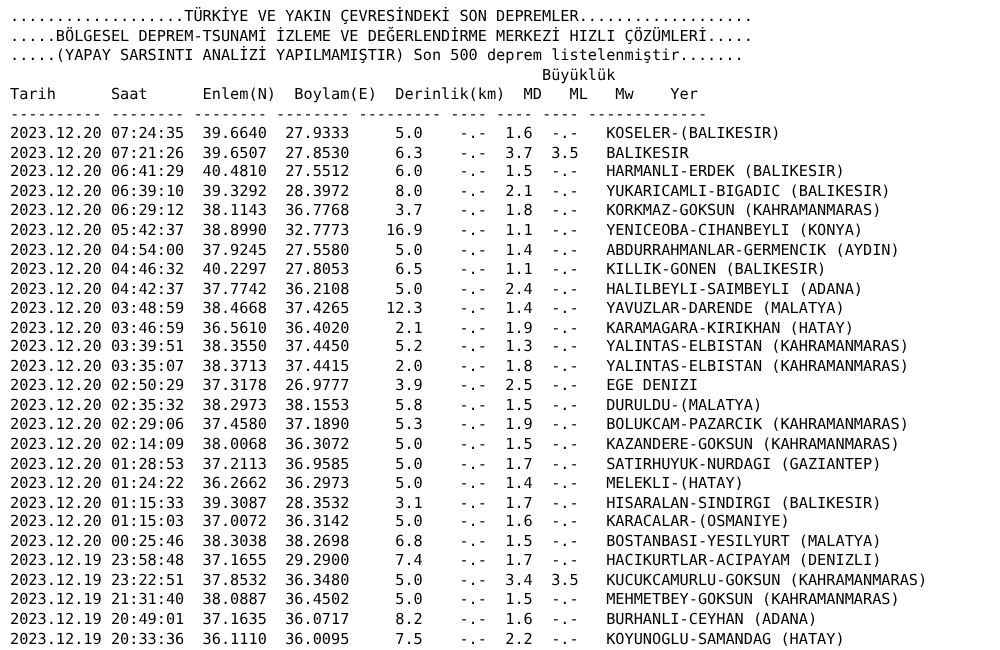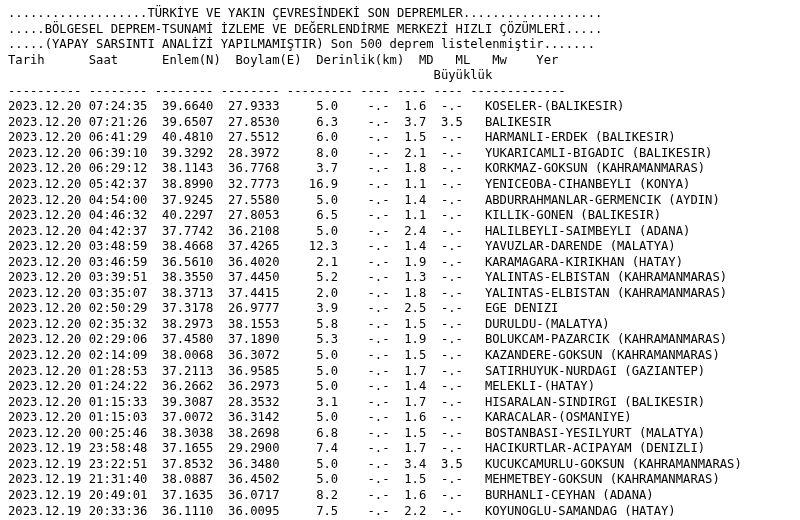--- a/index.html
+++ b/index.html
@@ -48,23 +48,23 @@
 </style>
 </head>
 <body>
 
 <div class="page">
 
   <pre class="block header-lines"><span>...................TÜRKİYE VE YAKIN ÇEVRESİNDEKİ SON DEPREMLER...................</span>
 <span>.....BÖLGESEL DEPREM-TSUNAMİ İZLEME VE DEĞERLENDİRME MERKEZİ HIZLI ÇÖZÜMLERİ.....</span>
 <span>.....(YAPAY SARSINTI ANALİZİ YAPILMAMIŞTIR) Son 500 deprem listelenmiştir.......</span></pre>
 
+  <pre class="block bigheader"><span id="mag-group">                                                          Büyüklük</span></pre>
+
   <pre class="block head-row"><span id="col-headers">Tarih      Saat      Enlem(N)  Boylam(E)  Derinlik(km)  MD   ML   Mw    Yer</span></pre>
-
-  <pre class="block bigheader"><span id="mag-group">                                                          Büyüklük</span></pre>
 
   <pre class="block dash-row"><span>---------- -------- -------- -------- --------- ---- ---- ---- -------------</span></pre>
 
   <pre class="block rows"><span id="table-body">2023.12.20 07:24:35  39.6640  27.9333     5.0    -.-  1.6  -.-   KOSELER-(BALIKESIR)
 2023.12.20 07:21:26  39.6507  27.8530     6.3    -.-  3.7  3.5   BALIKESIR
 2023.12.20 06:41:29  40.4810  27.5512     6.0    -.-  1.5  -.-   HARMANLI-ERDEK (BALIKESIR)
 2023.12.20 06:39:10  39.3292  28.3972     8.0    -.-  2.1  -.-   YUKARICAMLI-BIGADIC (BALIKESIR)
 2023.12.20 06:29:12  38.1143  36.7768     3.7    -.-  1.8  -.-   KORKMAZ-GOKSUN (KAHRAMANMARAS)
 2023.12.20 05:42:37  38.8990  32.7773    16.9    -.-  1.1  -.-   YENICEOBA-CIHANBEYLI (KONYA)
 2023.12.20 04:54:00  37.9245  27.5580     5.0    -.-  1.4  -.-   ABDURRAHMANLAR-GERMENCIK (AYDIN)

